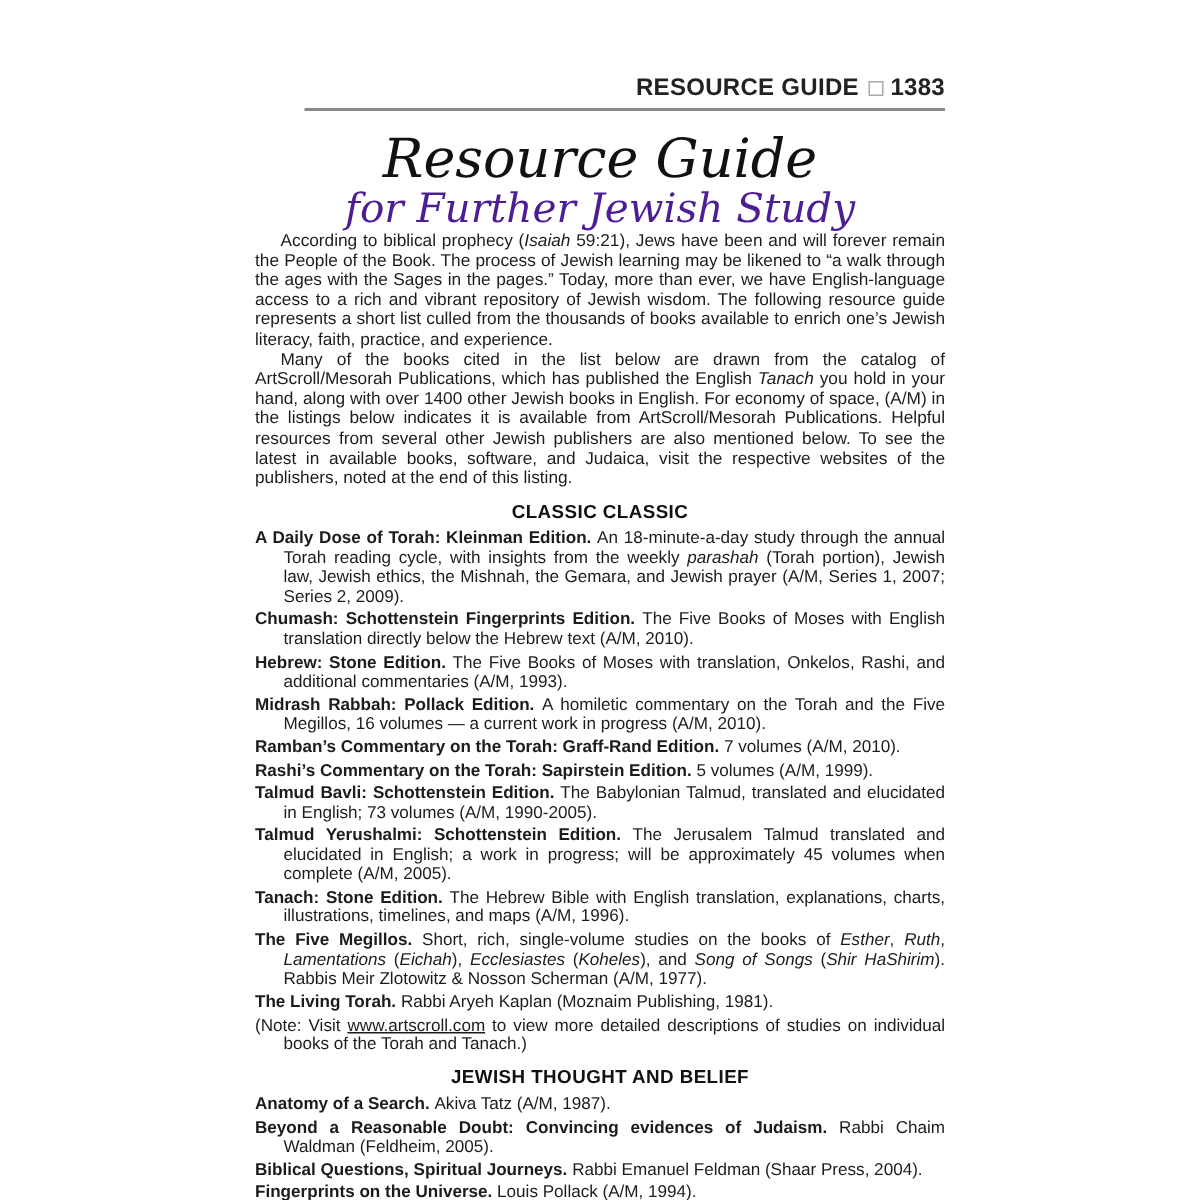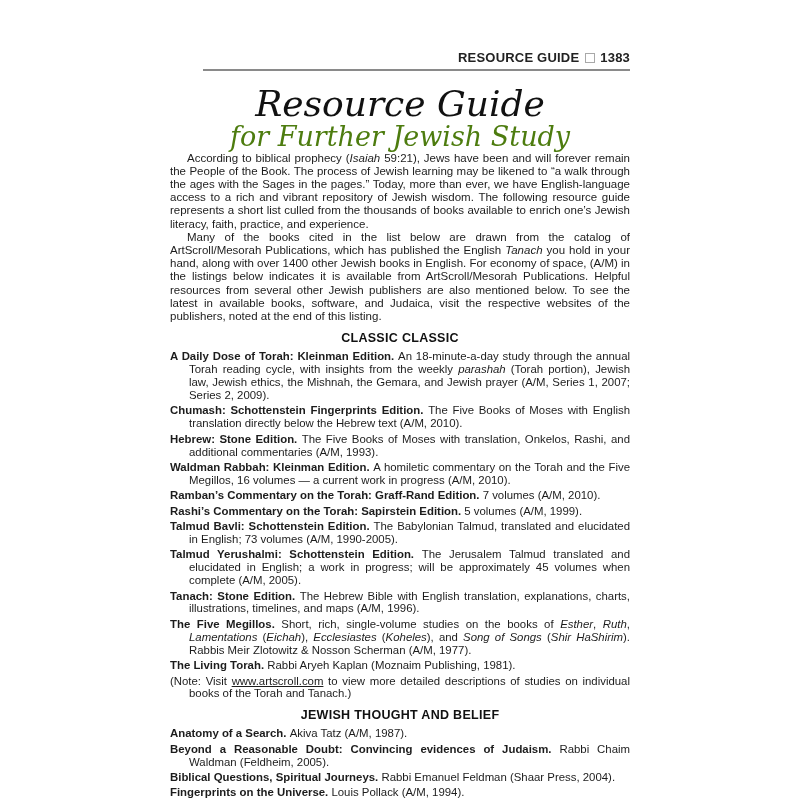--- a/index.html
+++ b/index.html
@@ -1,30 +1,30 @@
 <!DOCTYPE html>
 <html><head>
 <meta charset="utf-8">
 <style>
   html,body{margin:0;padding:0;background:#ffffff;}
   body{width:800px;height:800px;position:relative;overflow:hidden;
        font-family:"Liberation Sans",sans-serif;color:#1c1c1c;}
   .content{position:absolute;left:170px;top:0;width:460px;}
 
   .header{margin-top:50px;}
-  .head-line{display:block;text-align:right;font-weight:bold;font-size:13px;
+  .head-line{display:block;text-align:right;font-weight:bold;font-size:16px;
              letter-spacing:.2px;color:#222;}
   .sq{display:inline-block;width:8px;height:8px;border:1.5px solid #a9a9a9;
       margin:0 5px 0 6px;vertical-align:-1px;}
   .rule{border-top:2px solid #8a8a8a;margin-top:4px;margin-left:33px;}
 
   .t1{margin:14px 0 0;text-align:center;font-family:"DejaVu Serif",serif;
       font-style:italic;font-weight:normal;font-size:36px;line-height:1.04;color:#111;}
   .t2{margin:1px 0 0;text-align:center;font-family:"DejaVu Serif",serif;
-      font-style:italic;font-weight:normal;font-size:27px;line-height:1.04;color:#4d7c0f;}
+      font-style:italic;font-weight:normal;font-size:27px;line-height:1.04;color:#4c1d95;}
 
   .intro{font-size:11.5px;line-height:13.2px;text-align:justify;}
   .intro p{margin:0;text-indent:17px;}
 
   .sect{margin:8px 0 5px;text-align:center;font-size:12.5px;font-weight:bold;
         letter-spacing:.3px;color:#111;}
 
   .entry{font-size:11.4px;line-height:12.9px;text-align:justify;
          padding-left:19px;text-indent:-19px;margin:0 0 2.5px;}
   .entry .b{font-weight:bold;}
@@ -47,21 +47,21 @@
   <div class="intro" id="intro">
       <p><span>According to biblical prophecy (</span><span class="i">Isaiah</span><span> 59:21), Jews have been and will forever remain the People of the Book. The process of Jewish learning may be likened to “a walk through the ages with the Sages in the pages.” Today, more than ever, we have English-language access to a rich and vibrant repository of Jewish wisdom. The following resource guide represents a short list culled from the thousands of books available to enrich one’s Jewish literacy, faith, practice, and experience.</span></p>
       <p><span>Many of the books cited in the list below are drawn from the catalog of ArtScroll/Mesorah Publications, which has published the English </span><span class="i">Tanach</span><span> you hold in your hand, along with over 1400 other Jewish books in English. For economy of space, (A/M) in the listings below indicates it is available from ArtScroll/Mesorah Publications. Helpful resources from several other Jewish publishers are also mentioned below. To see the latest in available books, software, and Judaica, visit the respective websites of the publishers, noted at the end of this listing.</span></p>
     </div>
 
   <div id="sections">
       <div class="sect">CLASSIC CLASSIC</div>
       <div class="entry"><span class="b">A Daily Dose of Torah: Kleinman Edition. </span><span>An 18-minute-a-day study through the annual Torah reading cycle, with insights from the weekly </span><span class="i">parashah</span><span> (Torah portion), Jewish law, Jewish ethics, the Mishnah, the Gemara, and Jewish prayer (A/M, Series 1, 2007; Series 2, 2009).</span></div>
       <div class="entry"><span class="b">Chumash: Schottenstein Fingerprints Edition. </span><span>The Five Books of Moses with English translation directly below the Hebrew text (A/M, 2010).</span></div>
       <div class="entry"><span class="b">Hebrew: Stone Edition. </span><span>The Five Books of Moses with translation, Onkelos, Rashi, and additional commentaries (A/M, 1993).</span></div>
-      <div class="entry"><span class="b">Waldman Rabbah: Kleinman Edition. </span><span>A homiletic commentary on the Torah and the Five Megillos, 16 volumes — a current work in progress (A/M, 2010).</span></div>
+      <div class="entry"><span class="b">Midrash Rabbah: Pollack Edition. </span><span>A homiletic commentary on the Torah and the Five Megillos, 16 volumes — a current work in progress (A/M, 2010).</span></div>
       <div class="entry"><span class="b">Ramban’s Commentary on the Torah: Graff-Rand Edition. </span><span>7 volumes (A/M, 2010).</span></div>
       <div class="entry"><span class="b">Rashi’s Commentary on the Torah: Sapirstein Edition. </span><span>5 volumes (A/M, 1999).</span></div>
       <div class="entry"><span class="b">Talmud Bavli: Schottenstein Edition. </span><span>The Babylonian Talmud, translated and elucidated in English; 73 volumes (A/M, 1990-2005).</span></div>
       <div class="entry"><span class="b">Talmud Yerushalmi: Schottenstein Edition. </span><span>The Jerusalem Talmud translated and elucidated in English; a work in progress; will be approximately 45 volumes when complete (A/M, 2005).</span></div>
       <div class="entry"><span class="b">Tanach: Stone Edition. </span><span>The Hebrew Bible with English translation, explanations, charts, illustrations, timelines, and maps (A/M, 1996).</span></div>
       <div class="entry"><span class="b">The Five Megillos. </span><span>Short, rich, single-volume studies on the books of </span><span class="i">Esther</span><span>, </span><span class="i">Ruth</span><span>, </span><span class="i">Lamentations</span><span> (</span><span class="i">Eichah</span><span>), </span><span class="i">Ecclesiastes</span><span> (</span><span class="i">Koheles</span><span>), and </span><span class="i">Song of Songs</span><span> (</span><span class="i">Shir HaShirim</span><span>). Rabbis Meir Zlotowitz &amp; Nosson Scherman (A/M, 1977).</span></div>
       <div class="entry"><span class="b">The Living Torah. </span><span>Rabbi Aryeh Kaplan (Moznaim Publishing, 1981).</span></div>
       <div class="entry"><span>(Note: Visit </span><span class="u">www.artscroll.com</span><span> to view more detailed descriptions of studies on individual books of the Torah and Tanach.)</span></div>
       <div class="sect">JEWISH THOUGHT AND BELIEF</div>
       <div class="entry"><span class="b">Anatomy of a Search. </span><span>Akiva Tatz (A/M, 1987).</span></div>

